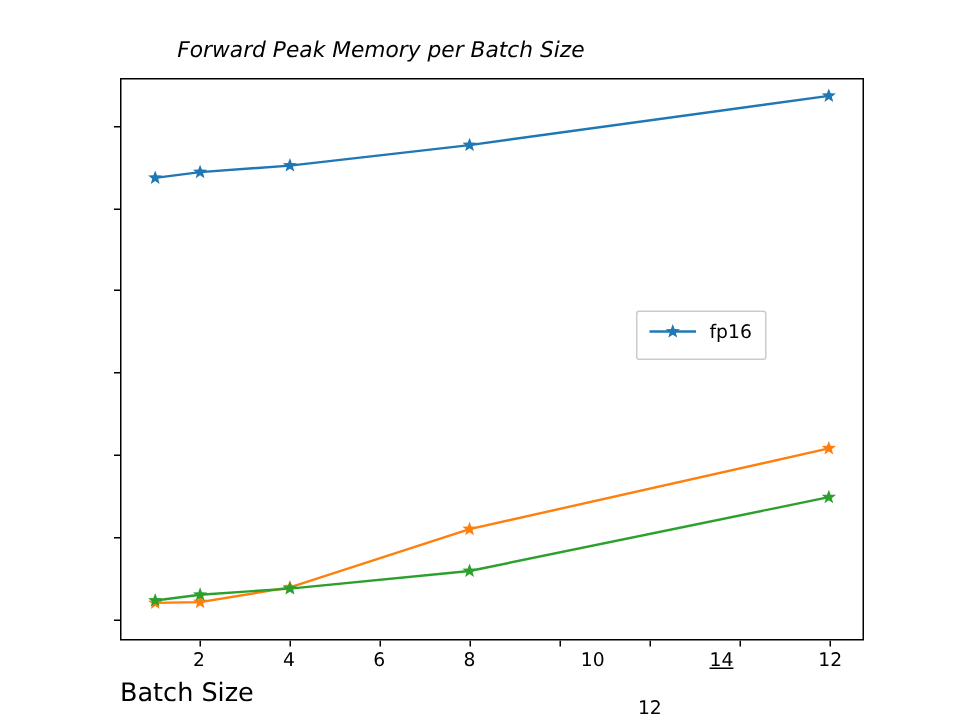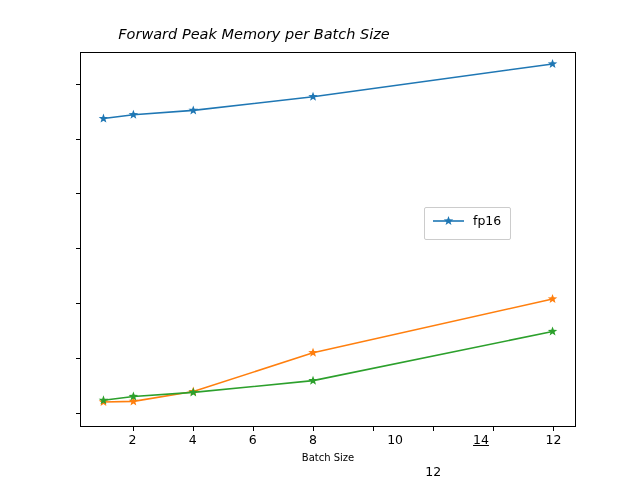--- a/index.html
+++ b/index.html
@@ -70,22 +70,22 @@
     top: 427px;
     height: 4px;
     width: 0;
     border-left: 1.1px solid #000000;
   }
   #xlabel {
     position: absolute;
     left: 80px;
     top: 452px;
     width: 496px;
-    text-align: center;
-    font-size: 10px;
+    text-align: left;
+    font-size: 17px;
   }
   
   #legend {
     position: absolute;
     left: 424px;
     top: 207px;
     border: 1px solid #cccccc;
     background: #ffffff;
     border-radius: 2px;
     padding: 6px 9px 6px 7px;

